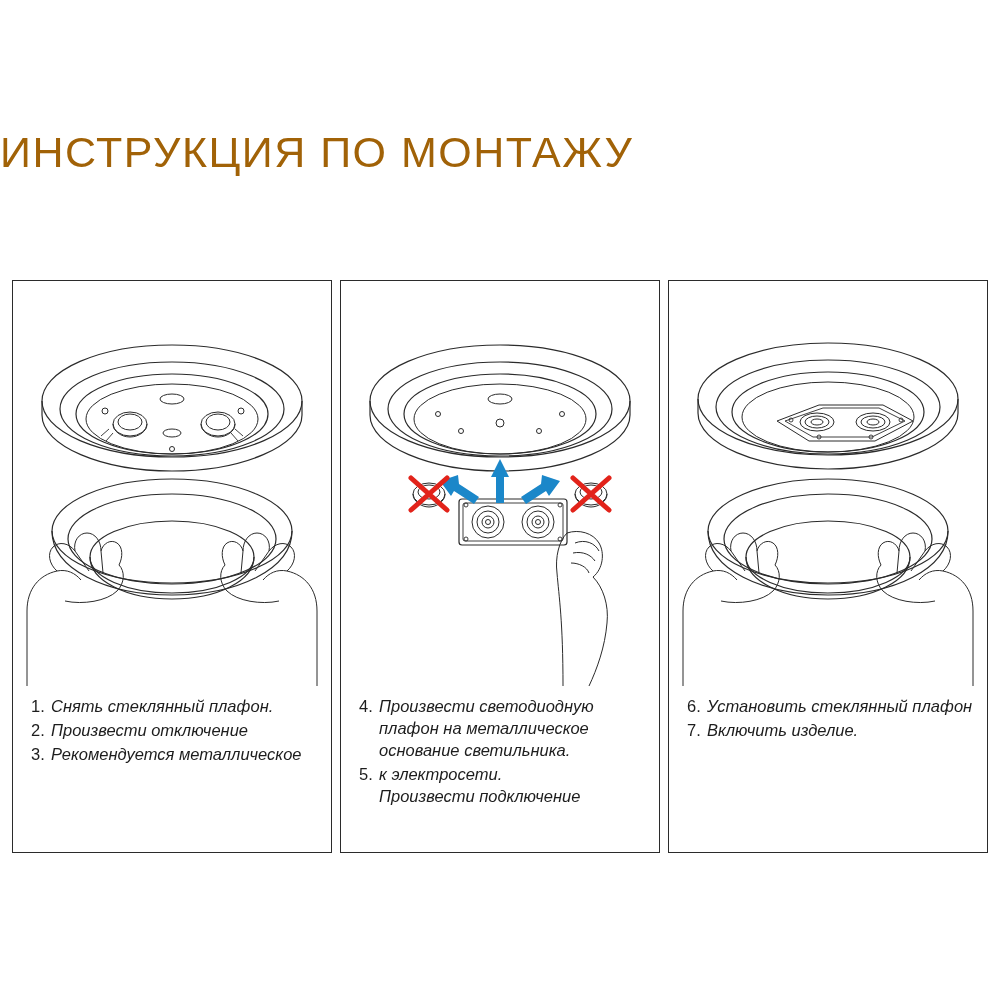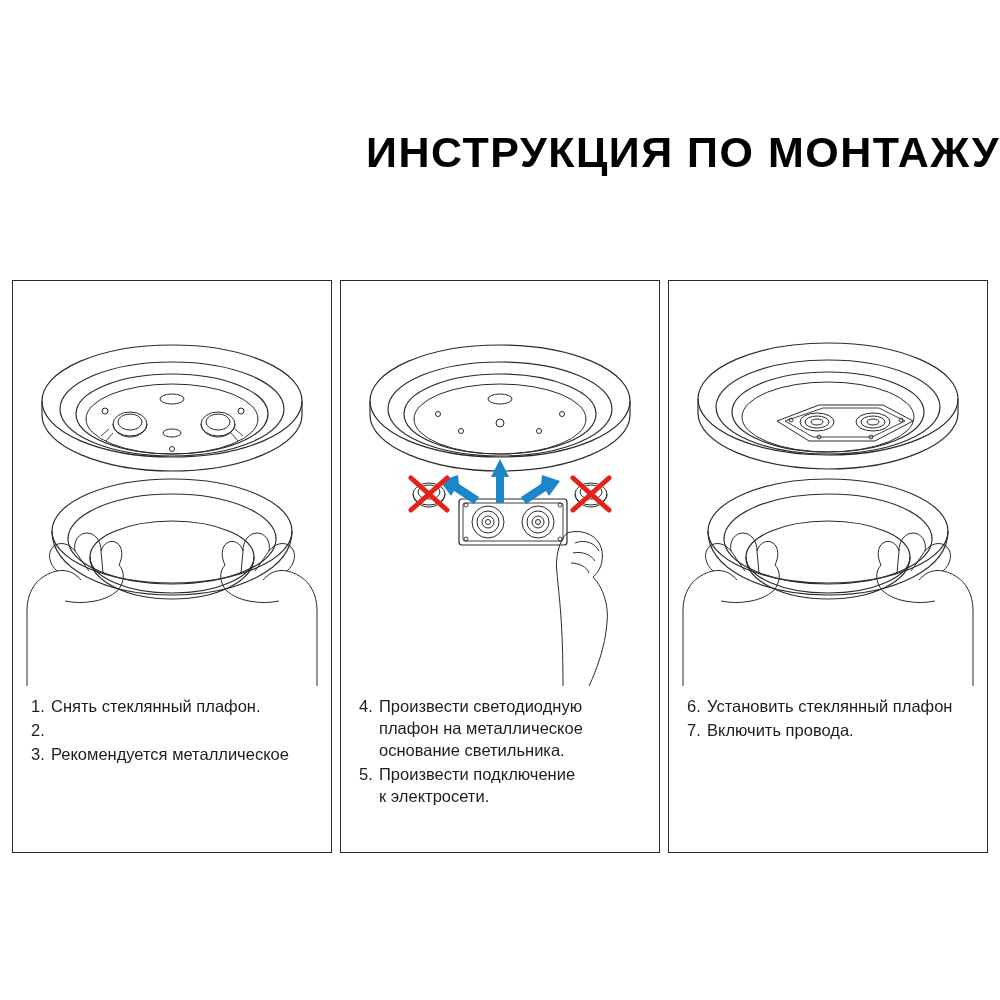--- a/index.html
+++ b/index.html
@@ -14,25 +14,25 @@
     color: #222;
     position: relative;
     overflow: hidden;
   }
 
   #page-title {
     position: absolute;
     top: 128px;
     left: 0;
     width: 1000px;
-    text-align: right;
+    text-align: left;
     font-size: 43px;
-    font-weight: 700;
+    font-weight: 400;
     letter-spacing: 1.5px;
-    color: #000000;
+    color: #a16207;
     white-space: nowrap;
   }
 
   #panels {
     position: absolute;
     top: 280px;
     left: 12px;
     width: 976px;
     height: 573px;
     display: flex;
@@ -81,20 +81,21 @@
     width: 20px;
     flex: 0 0 20px;
   }
 
   .caption-text {
     flex: 1 1 auto;
   }
 
   .caption-text span {
     display: block;
+    font-style: italic;
   }
 </style>
 </head>
 <body>
 
 <div id="page-title">ИНСТРУКЦИЯ ПО МОНТАЖУ</div>
 
 <div id="panels">
 
   <div class="panel">
@@ -152,20 +153,21 @@
     <div class="caption">
       <div class="caption-line">
         <span class="caption-num">1.</span>
         <span class="caption-text">
           <span>Снять стеклянный плафон.</span>
         </span>
       </div>
       <div class="caption-line">
         <span class="caption-num">2.</span>
         <span class="caption-text">
+          <span>Произвести отключение</span>
         </span>
       </div>
       <div class="caption-line">
         <span class="caption-num">3.</span>
         <span class="caption-text">
           <span>Рекомендуется металлическое</span>
         </span>
       </div>
     </div>
   </div>
@@ -236,22 +238,22 @@
         <span class="caption-num">4.</span>
         <span class="caption-text">
           <span>Произвести светодиодную</span>
           <span>плафон на металлическое</span>
           <span>основание светильника.</span>
         </span>
       </div>
       <div class="caption-line">
         <span class="caption-num">5.</span>
         <span class="caption-text">
+          <span>к электросети.</span>
           <span>Произвести подключение</span>
-          <span>к электросети.</span>
         </span>
       </div>
     </div>
   </div>
 
   <div class="panel">
     <div class="panel-art">
       <svg viewBox="0 0 318 405" xmlns="http://www.w3.org/2000/svg">
         <g fill="none" stroke="#2b2b2b" stroke-width="1.2">
 
@@ -299,19 +301,19 @@
     <div class="caption">
       <div class="caption-line">
         <span class="caption-num">6.</span>
         <span class="caption-text">
           <span>Установить стеклянный плафон</span>
         </span>
       </div>
       <div class="caption-line">
         <span class="caption-num">7.</span>
         <span class="caption-text">
-          <span>Включить провода.</span>
+          <span>Включить изделие.</span>
         </span>
       </div>
     </div>
   </div>
 
 </div>
 
 </body></html>

